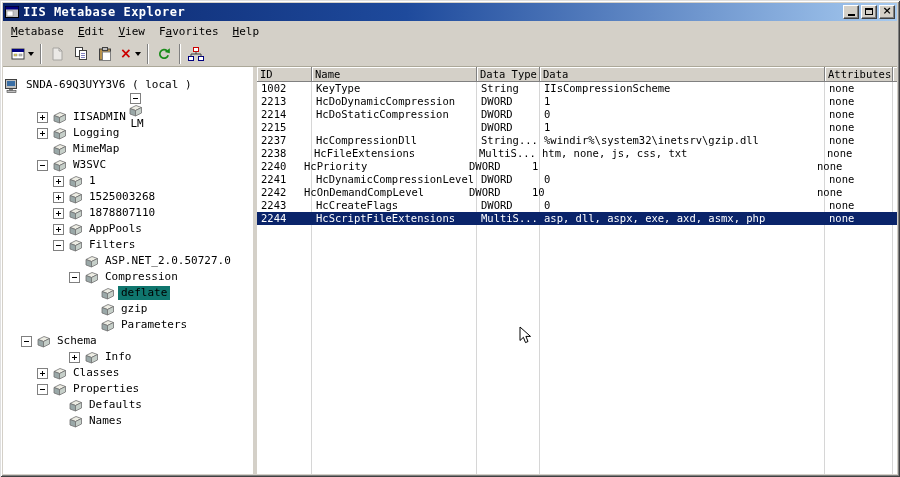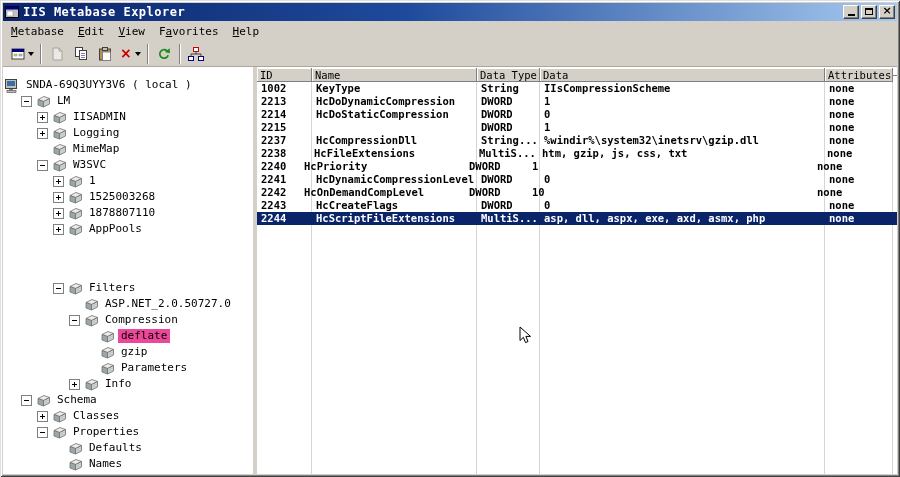--- a/index.html
+++ b/index.html
@@ -40,28 +40,28 @@
   .listview{flex:1;display:flex;flex-direction:column;background:#FFFFFF;overflow:hidden;}
 
   
   .trow{display:flex;align-items:center;height:16px;white-space:nowrap;font-size:11px;color:#000;}
   .tspacer{width:15px;flex:none;}
   .expander{position:relative;width:11px;height:11px;border:1px solid #808080;background:#FFFFFF;flex:none;margin-right:4px;}
   .expander::before{content:"";position:absolute;left:2px;top:4px;width:5px;height:1px;background:#000;}
   .expander.plus::after{content:"";position:absolute;left:4px;top:2px;width:1px;height:5px;background:#000;}
   .node-icon{width:15px;height:13px;flex:none;margin-right:3px;display:inline-flex;}
   .tlabel{padding:0 3px;line-height:14px;}
-  .tlabel.selected{background:#ec4899;}
+  .tlabel.selected{background:#0f766e;}
 
   
-  .list-header{height:15px;display:flex;flex:none;align-items:center;}
+  .list-header{height:15px;display:flex;flex:none;}
   .hcell{flex:none;background:#D4D0C8;font-size:10.5px;color:#000;padding:1px 0 0 3px;white-space:nowrap;overflow:hidden;
     border-right:1px solid #808080;border-bottom:1px solid #808080;box-shadow:inset 1px 1px 0 #FFFFFF;}
   .hcell.filler{flex:1;border-right:none;}
-  .list-body{position:relative;flex:1;overflow:hidden;font-weight:bold;}
+  .list-body{position:relative;flex:1;overflow:hidden;}
   .gridline{position:absolute;top:0;bottom:0;width:1px;background:#D6D6D6;}
   .lrow{position:relative;z-index:1;display:flex;height:13px;line-height:13px;font-size:10.5px;color:#000;white-space:nowrap;}
   .lrow.selected{background:#0A246A;color:#FFFFFF;}
   .lcell{flex:none;padding-left:4px;overflow:hidden;}
 
   .cursor{position:absolute;left:519px;top:326px;z-index:99;pointer-events:none;}
 </style>
 </head>
 <body>
 
@@ -174,206 +174,206 @@
           <span class="node-icon">
             <svg width="15" height="14" viewBox="0 0 15 14">
               <rect x="0.5" y="0.5" width="11" height="9" fill="#C0C0C0" stroke="#404040"></rect>
               <rect x="2" y="2" width="8" height="5" fill="#3A6EA5"></rect>
               <rect x="4" y="10" width="4" height="1.5" fill="#808080"></rect>
               <rect x="2" y="11.5" width="9" height="2" fill="#C0C0C0" stroke="#404040" stroke-width="0.6"></rect>
             </svg>
           </span>
           <span class="tlabel">SNDA-69Q3UYY3V6 ( local )</span>
         </div>
+        <div class="trow" style="padding-left: 18px; flex-direction: column;">
+          <span class="expander minus"></span>
+          <span class="node-icon">
+            <svg width="15" height="13" viewBox="0 0 15 13">
+              <polygon points="2,4.5 8,1.5 13.5,3.5 7.5,6.5" fill="#EDEDE4" stroke="#707070" stroke-width="0.8"></polygon>
+              <polygon points="2,4.5 7.5,6.5 7.5,12 2,10" fill="#9AA8A8" stroke="#707070" stroke-width="0.8"></polygon>
+              <polygon points="7.5,6.5 13.5,3.5 13.5,9 7.5,12" fill="#C6CFC9" stroke="#707070" stroke-width="0.8"></polygon>
+            </svg>
+          </span>
+          <span class="tlabel">LM</span>
+        </div>
+        <div class="trow" style="padding-left: 34px;">
+          <span class="expander plus"></span>
+          <span class="node-icon">
+            <svg width="15" height="13" viewBox="0 0 15 13">
+              <polygon points="2,4.5 8,1.5 13.5,3.5 7.5,6.5" fill="#EDEDE4" stroke="#707070" stroke-width="0.8"></polygon>
+              <polygon points="2,4.5 7.5,6.5 7.5,12 2,10" fill="#9AA8A8" stroke="#707070" stroke-width="0.8"></polygon>
+              <polygon points="7.5,6.5 13.5,3.5 13.5,9 7.5,12" fill="#C6CFC9" stroke="#707070" stroke-width="0.8"></polygon>
+            </svg>
+          </span>
+          <span class="tlabel">IISADMIN</span>
+        </div>
+        <div class="trow" style="padding-left: 34px;">
+          <span class="expander plus"></span>
+          <span class="node-icon">
+            <svg width="15" height="13" viewBox="0 0 15 13">
+              <polygon points="2,4.5 8,1.5 13.5,3.5 7.5,6.5" fill="#EDEDE4" stroke="#707070" stroke-width="0.8"></polygon>
+              <polygon points="2,4.5 7.5,6.5 7.5,12 2,10" fill="#9AA8A8" stroke="#707070" stroke-width="0.8"></polygon>
+              <polygon points="7.5,6.5 13.5,3.5 13.5,9 7.5,12" fill="#C6CFC9" stroke="#707070" stroke-width="0.8"></polygon>
+            </svg>
+          </span>
+          <span class="tlabel">Logging</span>
+        </div>
+        <div class="trow" style="padding-left: 34px;">
+          <span class="tspacer"></span>
+          <span class="node-icon">
+            <svg width="15" height="13" viewBox="0 0 15 13">
+              <polygon points="2,4.5 8,1.5 13.5,3.5 7.5,6.5" fill="#EDEDE4" stroke="#707070" stroke-width="0.8"></polygon>
+              <polygon points="2,4.5 7.5,6.5 7.5,12 2,10" fill="#9AA8A8" stroke="#707070" stroke-width="0.8"></polygon>
+              <polygon points="7.5,6.5 13.5,3.5 13.5,9 7.5,12" fill="#C6CFC9" stroke="#707070" stroke-width="0.8"></polygon>
+            </svg>
+          </span>
+          <span class="tlabel">MimeMap</span>
+        </div>
+        <div class="trow" style="padding-left: 34px;">
+          <span class="expander minus"></span>
+          <span class="node-icon">
+            <svg width="15" height="13" viewBox="0 0 15 13">
+              <polygon points="2,4.5 8,1.5 13.5,3.5 7.5,6.5" fill="#EDEDE4" stroke="#707070" stroke-width="0.8"></polygon>
+              <polygon points="2,4.5 7.5,6.5 7.5,12 2,10" fill="#9AA8A8" stroke="#707070" stroke-width="0.8"></polygon>
+              <polygon points="7.5,6.5 13.5,3.5 13.5,9 7.5,12" fill="#C6CFC9" stroke="#707070" stroke-width="0.8"></polygon>
+            </svg>
+          </span>
+          <span class="tlabel">W3SVC</span>
+        </div>
+        <div class="trow" style="padding-left: 50px;">
+          <span class="expander plus"></span>
+          <span class="node-icon">
+            <svg width="15" height="13" viewBox="0 0 15 13">
+              <polygon points="2,4.5 8,1.5 13.5,3.5 7.5,6.5" fill="#EDEDE4" stroke="#707070" stroke-width="0.8"></polygon>
+              <polygon points="2,4.5 7.5,6.5 7.5,12 2,10" fill="#9AA8A8" stroke="#707070" stroke-width="0.8"></polygon>
+              <polygon points="7.5,6.5 13.5,3.5 13.5,9 7.5,12" fill="#C6CFC9" stroke="#707070" stroke-width="0.8"></polygon>
+            </svg>
+          </span>
+          <span class="tlabel">1</span>
+        </div>
+        <div class="trow" style="padding-left: 50px;">
+          <span class="expander plus"></span>
+          <span class="node-icon">
+            <svg width="15" height="13" viewBox="0 0 15 13">
+              <polygon points="2,4.5 8,1.5 13.5,3.5 7.5,6.5" fill="#EDEDE4" stroke="#707070" stroke-width="0.8"></polygon>
+              <polygon points="2,4.5 7.5,6.5 7.5,12 2,10" fill="#9AA8A8" stroke="#707070" stroke-width="0.8"></polygon>
+              <polygon points="7.5,6.5 13.5,3.5 13.5,9 7.5,12" fill="#C6CFC9" stroke="#707070" stroke-width="0.8"></polygon>
+            </svg>
+          </span>
+          <span class="tlabel">1525003268</span>
+        </div>
+        <div class="trow" style="padding-left: 50px;">
+          <span class="expander plus"></span>
+          <span class="node-icon">
+            <svg width="15" height="13" viewBox="0 0 15 13">
+              <polygon points="2,4.5 8,1.5 13.5,3.5 7.5,6.5" fill="#EDEDE4" stroke="#707070" stroke-width="0.8"></polygon>
+              <polygon points="2,4.5 7.5,6.5 7.5,12 2,10" fill="#9AA8A8" stroke="#707070" stroke-width="0.8"></polygon>
+              <polygon points="7.5,6.5 13.5,3.5 13.5,9 7.5,12" fill="#C6CFC9" stroke="#707070" stroke-width="0.8"></polygon>
+            </svg>
+          </span>
+          <span class="tlabel">1878807110</span>
+        </div>
+        <div class="trow" style="padding-left: 50px;">
+          <span class="expander plus"></span>
+          <span class="node-icon">
+            <svg width="15" height="13" viewBox="0 0 15 13">
+              <polygon points="2,4.5 8,1.5 13.5,3.5 7.5,6.5" fill="#EDEDE4" stroke="#707070" stroke-width="0.8"></polygon>
+              <polygon points="2,4.5 7.5,6.5 7.5,12 2,10" fill="#9AA8A8" stroke="#707070" stroke-width="0.8"></polygon>
+              <polygon points="7.5,6.5 13.5,3.5 13.5,9 7.5,12" fill="#C6CFC9" stroke="#707070" stroke-width="0.8"></polygon>
+            </svg>
+          </span>
+          <span class="tlabel">AppPools</span>
+        </div>
+        <div class="trow" style="padding-left: 50px;">
+          <span class="expander minus"></span>
+          <span class="node-icon">
+            <svg width="15" height="13" viewBox="0 0 15 13">
+              <polygon points="2,4.5 8,1.5 13.5,3.5 7.5,6.5" fill="#EDEDE4" stroke="#707070" stroke-width="0.8"></polygon>
+              <polygon points="2,4.5 7.5,6.5 7.5,12 2,10" fill="#9AA8A8" stroke="#707070" stroke-width="0.8"></polygon>
+              <polygon points="7.5,6.5 13.5,3.5 13.5,9 7.5,12" fill="#C6CFC9" stroke="#707070" stroke-width="0.8"></polygon>
+            </svg>
+          </span>
+          <span class="tlabel">Filters</span>
+        </div>
+        <div class="trow" style="padding-left: 66px;">
+          <span class="tspacer"></span>
+          <span class="node-icon">
+            <svg width="15" height="13" viewBox="0 0 15 13">
+              <polygon points="2,4.5 8,1.5 13.5,3.5 7.5,6.5" fill="#EDEDE4" stroke="#707070" stroke-width="0.8"></polygon>
+              <polygon points="2,4.5 7.5,6.5 7.5,12 2,10" fill="#9AA8A8" stroke="#707070" stroke-width="0.8"></polygon>
+              <polygon points="7.5,6.5 13.5,3.5 13.5,9 7.5,12" fill="#C6CFC9" stroke="#707070" stroke-width="0.8"></polygon>
+            </svg>
+          </span>
+          <span class="tlabel">ASP.NET_2.0.50727.0</span>
+        </div>
+        <div class="trow" style="padding-left: 66px;">
+          <span class="expander minus"></span>
+          <span class="node-icon">
+            <svg width="15" height="13" viewBox="0 0 15 13">
+              <polygon points="2,4.5 8,1.5 13.5,3.5 7.5,6.5" fill="#EDEDE4" stroke="#707070" stroke-width="0.8"></polygon>
+              <polygon points="2,4.5 7.5,6.5 7.5,12 2,10" fill="#9AA8A8" stroke="#707070" stroke-width="0.8"></polygon>
+              <polygon points="7.5,6.5 13.5,3.5 13.5,9 7.5,12" fill="#C6CFC9" stroke="#707070" stroke-width="0.8"></polygon>
+            </svg>
+          </span>
+          <span class="tlabel">Compression</span>
+        </div>
+        <div class="trow" style="padding-left: 82px;">
+          <span class="tspacer"></span>
+          <span class="node-icon">
+            <svg width="15" height="13" viewBox="0 0 15 13">
+              <polygon points="2,4.5 8,1.5 13.5,3.5 7.5,6.5" fill="#EDEDE4" stroke="#707070" stroke-width="0.8"></polygon>
+              <polygon points="2,4.5 7.5,6.5 7.5,12 2,10" fill="#9AA8A8" stroke="#707070" stroke-width="0.8"></polygon>
+              <polygon points="7.5,6.5 13.5,3.5 13.5,9 7.5,12" fill="#C6CFC9" stroke="#707070" stroke-width="0.8"></polygon>
+            </svg>
+          </span>
+          <span class="tlabel selected">deflate</span>
+        </div>
+        <div class="trow" style="padding-left: 82px;">
+          <span class="tspacer"></span>
+          <span class="node-icon">
+            <svg width="15" height="13" viewBox="0 0 15 13">
+              <polygon points="2,4.5 8,1.5 13.5,3.5 7.5,6.5" fill="#EDEDE4" stroke="#707070" stroke-width="0.8"></polygon>
+              <polygon points="2,4.5 7.5,6.5 7.5,12 2,10" fill="#9AA8A8" stroke="#707070" stroke-width="0.8"></polygon>
+              <polygon points="7.5,6.5 13.5,3.5 13.5,9 7.5,12" fill="#C6CFC9" stroke="#707070" stroke-width="0.8"></polygon>
+            </svg>
+          </span>
+          <span class="tlabel">gzip</span>
+        </div>
+        <div class="trow" style="padding-left: 82px;">
+          <span class="tspacer"></span>
+          <span class="node-icon">
+            <svg width="15" height="13" viewBox="0 0 15 13">
+              <polygon points="2,4.5 8,1.5 13.5,3.5 7.5,6.5" fill="#EDEDE4" stroke="#707070" stroke-width="0.8"></polygon>
+              <polygon points="2,4.5 7.5,6.5 7.5,12 2,10" fill="#9AA8A8" stroke="#707070" stroke-width="0.8"></polygon>
+              <polygon points="7.5,6.5 13.5,3.5 13.5,9 7.5,12" fill="#C6CFC9" stroke="#707070" stroke-width="0.8"></polygon>
+            </svg>
+          </span>
+          <span class="tlabel">Parameters</span>
+        </div>
         <div class="trow" style="padding-left: 18px;">
           <span class="expander minus"></span>
           <span class="node-icon">
             <svg width="15" height="13" viewBox="0 0 15 13">
               <polygon points="2,4.5 8,1.5 13.5,3.5 7.5,6.5" fill="#EDEDE4" stroke="#707070" stroke-width="0.8"></polygon>
               <polygon points="2,4.5 7.5,6.5 7.5,12 2,10" fill="#9AA8A8" stroke="#707070" stroke-width="0.8"></polygon>
               <polygon points="7.5,6.5 13.5,3.5 13.5,9 7.5,12" fill="#C6CFC9" stroke="#707070" stroke-width="0.8"></polygon>
             </svg>
           </span>
-          <span class="tlabel">LM</span>
-        </div>
-        <div class="trow" style="padding-left: 34px;">
-          <span class="expander plus"></span>
-          <span class="node-icon">
-            <svg width="15" height="13" viewBox="0 0 15 13">
-              <polygon points="2,4.5 8,1.5 13.5,3.5 7.5,6.5" fill="#EDEDE4" stroke="#707070" stroke-width="0.8"></polygon>
-              <polygon points="2,4.5 7.5,6.5 7.5,12 2,10" fill="#9AA8A8" stroke="#707070" stroke-width="0.8"></polygon>
-              <polygon points="7.5,6.5 13.5,3.5 13.5,9 7.5,12" fill="#C6CFC9" stroke="#707070" stroke-width="0.8"></polygon>
-            </svg>
-          </span>
-          <span class="tlabel">IISADMIN</span>
-        </div>
-        <div class="trow" style="padding-left: 34px;">
-          <span class="expander plus"></span>
-          <span class="node-icon">
-            <svg width="15" height="13" viewBox="0 0 15 13">
-              <polygon points="2,4.5 8,1.5 13.5,3.5 7.5,6.5" fill="#EDEDE4" stroke="#707070" stroke-width="0.8"></polygon>
-              <polygon points="2,4.5 7.5,6.5 7.5,12 2,10" fill="#9AA8A8" stroke="#707070" stroke-width="0.8"></polygon>
-              <polygon points="7.5,6.5 13.5,3.5 13.5,9 7.5,12" fill="#C6CFC9" stroke="#707070" stroke-width="0.8"></polygon>
-            </svg>
-          </span>
-          <span class="tlabel">Logging</span>
-        </div>
-        <div class="trow" style="padding-left: 34px;">
-          <span class="tspacer"></span>
-          <span class="node-icon">
-            <svg width="15" height="13" viewBox="0 0 15 13">
-              <polygon points="2,4.5 8,1.5 13.5,3.5 7.5,6.5" fill="#EDEDE4" stroke="#707070" stroke-width="0.8"></polygon>
-              <polygon points="2,4.5 7.5,6.5 7.5,12 2,10" fill="#9AA8A8" stroke="#707070" stroke-width="0.8"></polygon>
-              <polygon points="7.5,6.5 13.5,3.5 13.5,9 7.5,12" fill="#C6CFC9" stroke="#707070" stroke-width="0.8"></polygon>
-            </svg>
-          </span>
-          <span class="tlabel">MimeMap</span>
-        </div>
-        <div class="trow" style="padding-left: 34px;">
-          <span class="expander minus"></span>
-          <span class="node-icon">
-            <svg width="15" height="13" viewBox="0 0 15 13">
-              <polygon points="2,4.5 8,1.5 13.5,3.5 7.5,6.5" fill="#EDEDE4" stroke="#707070" stroke-width="0.8"></polygon>
-              <polygon points="2,4.5 7.5,6.5 7.5,12 2,10" fill="#9AA8A8" stroke="#707070" stroke-width="0.8"></polygon>
-              <polygon points="7.5,6.5 13.5,3.5 13.5,9 7.5,12" fill="#C6CFC9" stroke="#707070" stroke-width="0.8"></polygon>
-            </svg>
-          </span>
-          <span class="tlabel">W3SVC</span>
-        </div>
-        <div class="trow" style="padding-left: 50px;">
-          <span class="expander plus"></span>
-          <span class="node-icon">
-            <svg width="15" height="13" viewBox="0 0 15 13">
-              <polygon points="2,4.5 8,1.5 13.5,3.5 7.5,6.5" fill="#EDEDE4" stroke="#707070" stroke-width="0.8"></polygon>
-              <polygon points="2,4.5 7.5,6.5 7.5,12 2,10" fill="#9AA8A8" stroke="#707070" stroke-width="0.8"></polygon>
-              <polygon points="7.5,6.5 13.5,3.5 13.5,9 7.5,12" fill="#C6CFC9" stroke="#707070" stroke-width="0.8"></polygon>
-            </svg>
-          </span>
-          <span class="tlabel">1</span>
-        </div>
-        <div class="trow" style="padding-left: 50px;">
-          <span class="expander plus"></span>
-          <span class="node-icon">
-            <svg width="15" height="13" viewBox="0 0 15 13">
-              <polygon points="2,4.5 8,1.5 13.5,3.5 7.5,6.5" fill="#EDEDE4" stroke="#707070" stroke-width="0.8"></polygon>
-              <polygon points="2,4.5 7.5,6.5 7.5,12 2,10" fill="#9AA8A8" stroke="#707070" stroke-width="0.8"></polygon>
-              <polygon points="7.5,6.5 13.5,3.5 13.5,9 7.5,12" fill="#C6CFC9" stroke="#707070" stroke-width="0.8"></polygon>
-            </svg>
-          </span>
-          <span class="tlabel">1525003268</span>
-        </div>
-        <div class="trow" style="padding-left: 50px;">
-          <span class="expander plus"></span>
-          <span class="node-icon">
-            <svg width="15" height="13" viewBox="0 0 15 13">
-              <polygon points="2,4.5 8,1.5 13.5,3.5 7.5,6.5" fill="#EDEDE4" stroke="#707070" stroke-width="0.8"></polygon>
-              <polygon points="2,4.5 7.5,6.5 7.5,12 2,10" fill="#9AA8A8" stroke="#707070" stroke-width="0.8"></polygon>
-              <polygon points="7.5,6.5 13.5,3.5 13.5,9 7.5,12" fill="#C6CFC9" stroke="#707070" stroke-width="0.8"></polygon>
-            </svg>
-          </span>
-          <span class="tlabel">1878807110</span>
-        </div>
-        <div class="trow" style="padding-left: 50px;">
-          <span class="expander plus"></span>
-          <span class="node-icon">
-            <svg width="15" height="13" viewBox="0 0 15 13">
-              <polygon points="2,4.5 8,1.5 13.5,3.5 7.5,6.5" fill="#EDEDE4" stroke="#707070" stroke-width="0.8"></polygon>
-              <polygon points="2,4.5 7.5,6.5 7.5,12 2,10" fill="#9AA8A8" stroke="#707070" stroke-width="0.8"></polygon>
-              <polygon points="7.5,6.5 13.5,3.5 13.5,9 7.5,12" fill="#C6CFC9" stroke="#707070" stroke-width="0.8"></polygon>
-            </svg>
-          </span>
-          <span class="tlabel">AppPools</span>
-        </div>
-        <div class="trow" style="padding-left: 50px; margin-top: 43px;">
-          <span class="expander minus"></span>
-          <span class="node-icon">
-            <svg width="15" height="13" viewBox="0 0 15 13">
-              <polygon points="2,4.5 8,1.5 13.5,3.5 7.5,6.5" fill="#EDEDE4" stroke="#707070" stroke-width="0.8"></polygon>
-              <polygon points="2,4.5 7.5,6.5 7.5,12 2,10" fill="#9AA8A8" stroke="#707070" stroke-width="0.8"></polygon>
-              <polygon points="7.5,6.5 13.5,3.5 13.5,9 7.5,12" fill="#C6CFC9" stroke="#707070" stroke-width="0.8"></polygon>
-            </svg>
-          </span>
-          <span class="tlabel">Filters</span>
+          <span class="tlabel">Schema</span>
         </div>
         <div class="trow" style="padding-left: 66px;">
-          <span class="tspacer"></span>
-          <span class="node-icon">
-            <svg width="15" height="13" viewBox="0 0 15 13">
-              <polygon points="2,4.5 8,1.5 13.5,3.5 7.5,6.5" fill="#EDEDE4" stroke="#707070" stroke-width="0.8"></polygon>
-              <polygon points="2,4.5 7.5,6.5 7.5,12 2,10" fill="#9AA8A8" stroke="#707070" stroke-width="0.8"></polygon>
-              <polygon points="7.5,6.5 13.5,3.5 13.5,9 7.5,12" fill="#C6CFC9" stroke="#707070" stroke-width="0.8"></polygon>
-            </svg>
-          </span>
-          <span class="tlabel">ASP.NET_2.0.50727.0</span>
-        </div>
-        <div class="trow" style="padding-left: 66px;">
-          <span class="expander minus"></span>
-          <span class="node-icon">
-            <svg width="15" height="13" viewBox="0 0 15 13">
-              <polygon points="2,4.5 8,1.5 13.5,3.5 7.5,6.5" fill="#EDEDE4" stroke="#707070" stroke-width="0.8"></polygon>
-              <polygon points="2,4.5 7.5,6.5 7.5,12 2,10" fill="#9AA8A8" stroke="#707070" stroke-width="0.8"></polygon>
-              <polygon points="7.5,6.5 13.5,3.5 13.5,9 7.5,12" fill="#C6CFC9" stroke="#707070" stroke-width="0.8"></polygon>
-            </svg>
-          </span>
-          <span class="tlabel">Compression</span>
-        </div>
-        <div class="trow" style="padding-left: 82px;">
-          <span class="tspacer"></span>
-          <span class="node-icon">
-            <svg width="15" height="13" viewBox="0 0 15 13">
-              <polygon points="2,4.5 8,1.5 13.5,3.5 7.5,6.5" fill="#EDEDE4" stroke="#707070" stroke-width="0.8"></polygon>
-              <polygon points="2,4.5 7.5,6.5 7.5,12 2,10" fill="#9AA8A8" stroke="#707070" stroke-width="0.8"></polygon>
-              <polygon points="7.5,6.5 13.5,3.5 13.5,9 7.5,12" fill="#C6CFC9" stroke="#707070" stroke-width="0.8"></polygon>
-            </svg>
-          </span>
-          <span class="tlabel selected">deflate</span>
-        </div>
-        <div class="trow" style="padding-left: 82px;">
-          <span class="tspacer"></span>
-          <span class="node-icon">
-            <svg width="15" height="13" viewBox="0 0 15 13">
-              <polygon points="2,4.5 8,1.5 13.5,3.5 7.5,6.5" fill="#EDEDE4" stroke="#707070" stroke-width="0.8"></polygon>
-              <polygon points="2,4.5 7.5,6.5 7.5,12 2,10" fill="#9AA8A8" stroke="#707070" stroke-width="0.8"></polygon>
-              <polygon points="7.5,6.5 13.5,3.5 13.5,9 7.5,12" fill="#C6CFC9" stroke="#707070" stroke-width="0.8"></polygon>
-            </svg>
-          </span>
-          <span class="tlabel">gzip</span>
-        </div>
-        <div class="trow" style="padding-left: 82px;">
-          <span class="tspacer"></span>
-          <span class="node-icon">
-            <svg width="15" height="13" viewBox="0 0 15 13">
-              <polygon points="2,4.5 8,1.5 13.5,3.5 7.5,6.5" fill="#EDEDE4" stroke="#707070" stroke-width="0.8"></polygon>
-              <polygon points="2,4.5 7.5,6.5 7.5,12 2,10" fill="#9AA8A8" stroke="#707070" stroke-width="0.8"></polygon>
-              <polygon points="7.5,6.5 13.5,3.5 13.5,9 7.5,12" fill="#C6CFC9" stroke="#707070" stroke-width="0.8"></polygon>
-            </svg>
-          </span>
-          <span class="tlabel">Parameters</span>
-        </div>
-        <div class="trow" style="padding-left: 66px;">
           <span class="expander plus"></span>
           <span class="node-icon">
             <svg width="15" height="13" viewBox="0 0 15 13">
               <polygon points="2,4.5 8,1.5 13.5,3.5 7.5,6.5" fill="#EDEDE4" stroke="#707070" stroke-width="0.8"></polygon>
               <polygon points="2,4.5 7.5,6.5 7.5,12 2,10" fill="#9AA8A8" stroke="#707070" stroke-width="0.8"></polygon>
               <polygon points="7.5,6.5 13.5,3.5 13.5,9 7.5,12" fill="#C6CFC9" stroke="#707070" stroke-width="0.8"></polygon>
             </svg>
           </span>
           <span class="tlabel">Info</span>
-        </div>
-        <div class="trow" style="padding-left: 18px;">
-          <span class="expander minus"></span>
-          <span class="node-icon">
-            <svg width="15" height="13" viewBox="0 0 15 13">
-              <polygon points="2,4.5 8,1.5 13.5,3.5 7.5,6.5" fill="#EDEDE4" stroke="#707070" stroke-width="0.8"></polygon>
-              <polygon points="2,4.5 7.5,6.5 7.5,12 2,10" fill="#9AA8A8" stroke="#707070" stroke-width="0.8"></polygon>
-              <polygon points="7.5,6.5 13.5,3.5 13.5,9 7.5,12" fill="#C6CFC9" stroke="#707070" stroke-width="0.8"></polygon>
-            </svg>
-          </span>
-          <span class="tlabel">Schema</span>
         </div>
         <div class="trow" style="padding-left: 34px;">
           <span class="expander plus"></span>
           <span class="node-icon">
             <svg width="15" height="13" viewBox="0 0 15 13">
               <polygon points="2,4.5 8,1.5 13.5,3.5 7.5,6.5" fill="#EDEDE4" stroke="#707070" stroke-width="0.8"></polygon>
               <polygon points="2,4.5 7.5,6.5 7.5,12 2,10" fill="#9AA8A8" stroke="#707070" stroke-width="0.8"></polygon>
               <polygon points="7.5,6.5 13.5,3.5 13.5,9 7.5,12" fill="#C6CFC9" stroke="#707070" stroke-width="0.8"></polygon>
             </svg>
           </span>
@@ -461,21 +461,21 @@
             <div class="lcell" style="width: 55px;">2237</div>
             <div class="lcell" style="width: 165px;">HcCompressionDll</div>
             <div class="lcell" style="width: 63px;">String...</div>
             <div class="lcell" style="width: 285px;">%windir%\system32\inetsrv\gzip.dll</div>
             <div class="lcell" style="width: 68px;">none</div>
           </div>
           <div class="lrow">
             <div class="lcell" style="width: 53px;">2238</div>
             <div class="lcell" style="width: 165px;">HcFileExtensions</div>
             <div class="lcell" style="width: 63px;">MultiS...</div>
-            <div class="lcell" style="width: 285px;">htm, gzip, js, css, txt</div>
+            <div class="lcell" style="width: 285px;">htm, none, js, css, txt</div>
             <div class="lcell" style="width: 68px;">none</div>
           </div>
           <div class="lrow">
             <div class="lcell" style="width: 43px;">2240</div>
             <div class="lcell" style="width: 165px;">HcPriority</div>
             <div class="lcell" style="width: 63px;">DWORD</div>
             <div class="lcell" style="width: 285px;">1</div>
             <div class="lcell" style="width: 68px;">none</div>
           </div>
           <div class="lrow">

